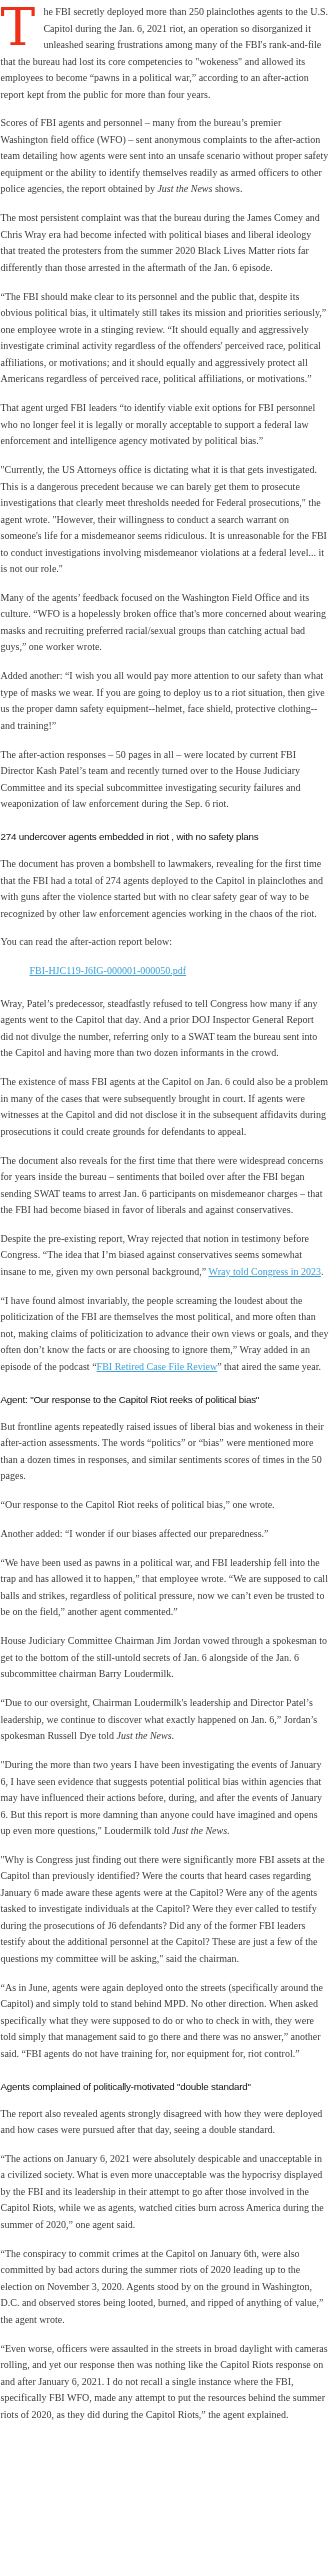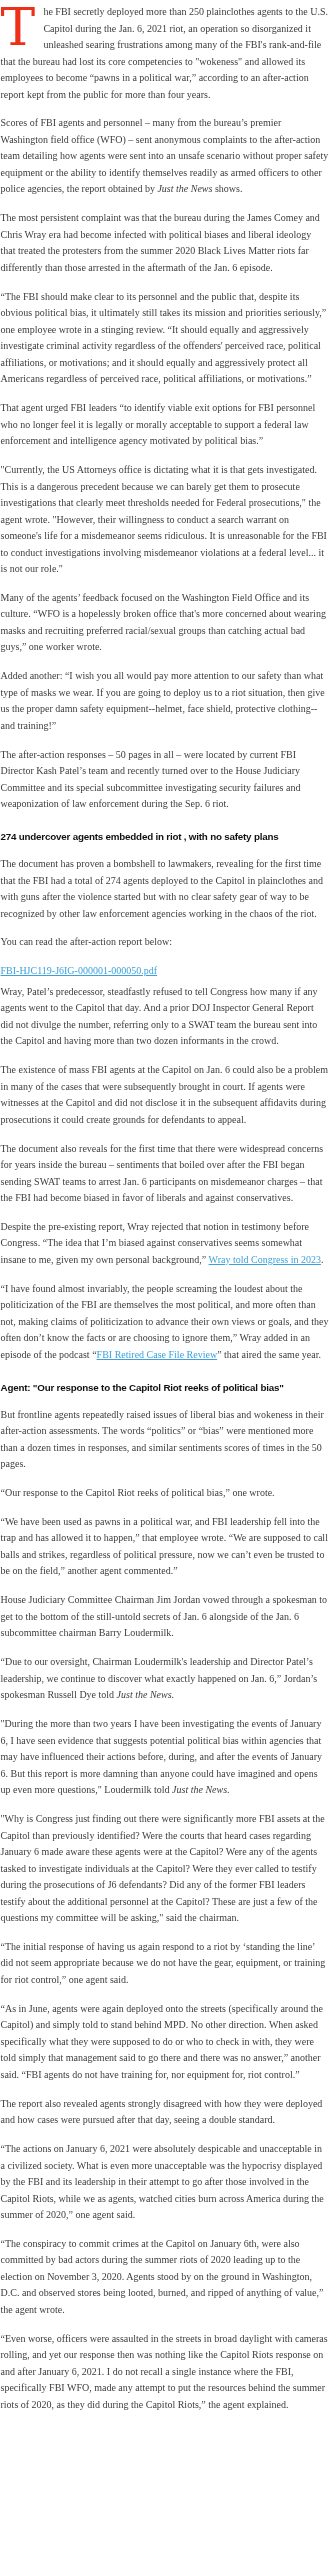--- a/index.html
+++ b/index.html
@@ -14,24 +14,24 @@
   .article{
     box-sizing:border-box;
     width:330px;
     padding:4.1px 1.5px 15.5px 0.5px;
     font-family:"Liberation Serif","DejaVu Serif",serif;
     font-size:10px;
     line-height:16.5px;
     color:var(--text-color);
   }
   .article p{margin:0 0 12.4px 0;}
-  .article p.link-line{margin-bottom:4px;}
+  .article p.link-line{margin-bottom:16px;padding-left:29px;}
   .article h2{
     font-family:"Liberation Sans","DejaVu Sans",sans-serif;
-    font-weight:700;
+    font-weight:400;
     font-size:9.8px;
     line-height:13.4px;
     letter-spacing:-0.2px;
     color:var(--heading-color);
     margin:17.5px 0 12.4px 0;
   }
   .dropcap{
     float:left;
     font-family:"DejaVu Serif","Liberation Serif",serif;
     font-size:52px;
@@ -65,25 +65,26 @@
     <p><span>You can read the after-action report below:</span></p>
     <p class="link-line"><a class="inline-link" href="#">FBI-HJC119-J6IG-000001-000050.pdf</a></p>
     <p><span>Wray, Patel’s predecessor, steadfastly refused to tell Congress how many if any agents went to the Capitol that day. And a prior DOJ Inspector General Report did not divulge the number, referring only to a SWAT team the bureau sent into the Capitol and having more than two dozen informants in the crowd.</span></p>
     <p><span>The existence of mass FBI agents at the Capitol on Jan. 6 could also be a problem in many of the cases that were subsequently brought in court. If agents were witnesses at the Capitol and did not disclose it in the subsequent affidavits during prosecutions it could create grounds for defendants to appeal.</span></p>
     <p><span>The document also reveals for the first time that there were widespread concerns for years inside the bureau – sentiments that boiled over after the FBI began sending SWAT teams to arrest Jan. 6 participants on misdemeanor charges – that the FBI had become biased in favor of liberals and against conservatives.</span></p>
     <p><span>Despite the pre-existing report, Wray rejected that notion in testimony before Congress. “The idea that I’m biased against conservatives seems somewhat insane to me, given my own personal background,” </span><a class="inline-link" href="#">Wray told Congress in 2023</a><span>.</span></p>
     <p><span>“I have found almost invariably, the people screaming the loudest about the politicization of the FBI are themselves the most political, and more often than not, making claims of politicization to advance their own views or goals, and they often don’t know the facts or are choosing to ignore them,” Wray added in an episode of the podcast “</span><a class="inline-link" href="#">FBI Retired Case File Review</a><span>” that aired the same year.</span></p>
     <h2>Agent: "Our response to the Capitol Riot reeks of political bias"</h2>
     <p><span>But frontline agents repeatedly raised issues of liberal bias and wokeness in their after-action assessments. The words “politics” or “bias” were mentioned more than a dozen times in responses, and similar sentiments scores of times in the 50 pages.</span></p>
     <p><span>“Our response to the Capitol Riot reeks of political bias,” one wrote.</span></p>
+    <p><span>Another added: “I wonder if our biases affected our preparedness.”</span></p>
     <p><span>“We have been used as pawns in a political war, and FBI leadership fell into the trap and has allowed it to happen,” that employee wrote. “We are supposed to call balls and strikes, regardless of political pressure, now we can’t even be trusted to be on the field,” another agent commented.”</span></p>
     <p><span>House Judiciary Committee Chairman Jim Jordan vowed through a spokesman to get to the bottom of the still-untold secrets of Jan. 6 alongside of the Jan. 6 subcommittee chairman Barry Loudermilk.</span></p>
     <p><span>“Due to our oversight, Chairman Loudermilk's leadership and Director Patel’s leadership, we continue to discover what exactly happened on Jan. 6,” Jordan’s spokesman Russell Dye told </span><em>Just the News</em><span>.</span></p>
     <p><span>"During the more than two years I have been investigating the events of January 6, I have seen evidence that suggests potential political bias within agencies that may have influenced their actions before, during, and after the events of January 6. But this report is more damning than anyone could have imagined and opens up even more questions," Loudermilk told </span><em>Just the News</em><span>.</span></p>
     <p><span>"Why is Congress just finding out there were significantly more FBI assets at the Capitol than previously identified? Were the courts that heard cases regarding January 6 made aware these agents were at the Capitol? Were any of the agents tasked to investigate individuals at the Capitol? Were they ever called to testify during the prosecutions of J6 defendants? Did any of the former FBI leaders testify about the additional personnel at the Capitol? These are just a few of the questions my committee will be asking," said the chairman.</span></p>
-    <p><span>“The initial response of having us again respond to a riot by ‘standing the line’ did not seem appropriate because we do not have the gear, equipment, or training for riot control,” one agent said.</span></p>
     <p><span>“As in June, agents were again deployed onto the streets (specifically around the Capitol) and simply told to stand behind MPD. No other direction. When asked specifically what they were supposed to do or who to check in with, they were told simply that management said to go there and there was no answer,” another said. “FBI agents do not have training for, nor equipment for, riot control.”</span></p>
+    <h2>Agents complained of politically-motivated "double standard"</h2>
     <p><span>The report also revealed agents strongly disagreed with how they were deployed and how cases were pursued after that day, seeing a double standard.</span></p>
     <p><span>“The actions on January 6, 2021 were absolutely despicable and unacceptable in a civilized society. What is even more unacceptable was the hypocrisy displayed by the FBI and its leadership in their attempt to go after those involved in the Capitol Riots, while we as agents, watched cities burn across America during the summer of 2020,” one agent said.</span></p>
     <p><span>“The conspiracy to commit crimes at the Capitol on January 6th, were also committed by bad actors during the summer riots of 2020 leading up to the election on November 3, 2020. Agents stood by on the ground in Washington, D.C. and observed stores being looted, burned, and ripped of anything of value,” the agent wrote.</span></p>
     <p><span>“Even worse, officers were assaulted in the streets in broad daylight with cameras rolling, and yet our response then was nothing like the Capitol Riots response on and after January 6, 2021. I do not recall a single instance where the FBI, specifically FBI WFO, made any attempt to put the resources behind the summer riots of 2020, as they did during the Capitol Riots,” the agent explained.</span></p>
   </article>
 
 
 </body></html>

